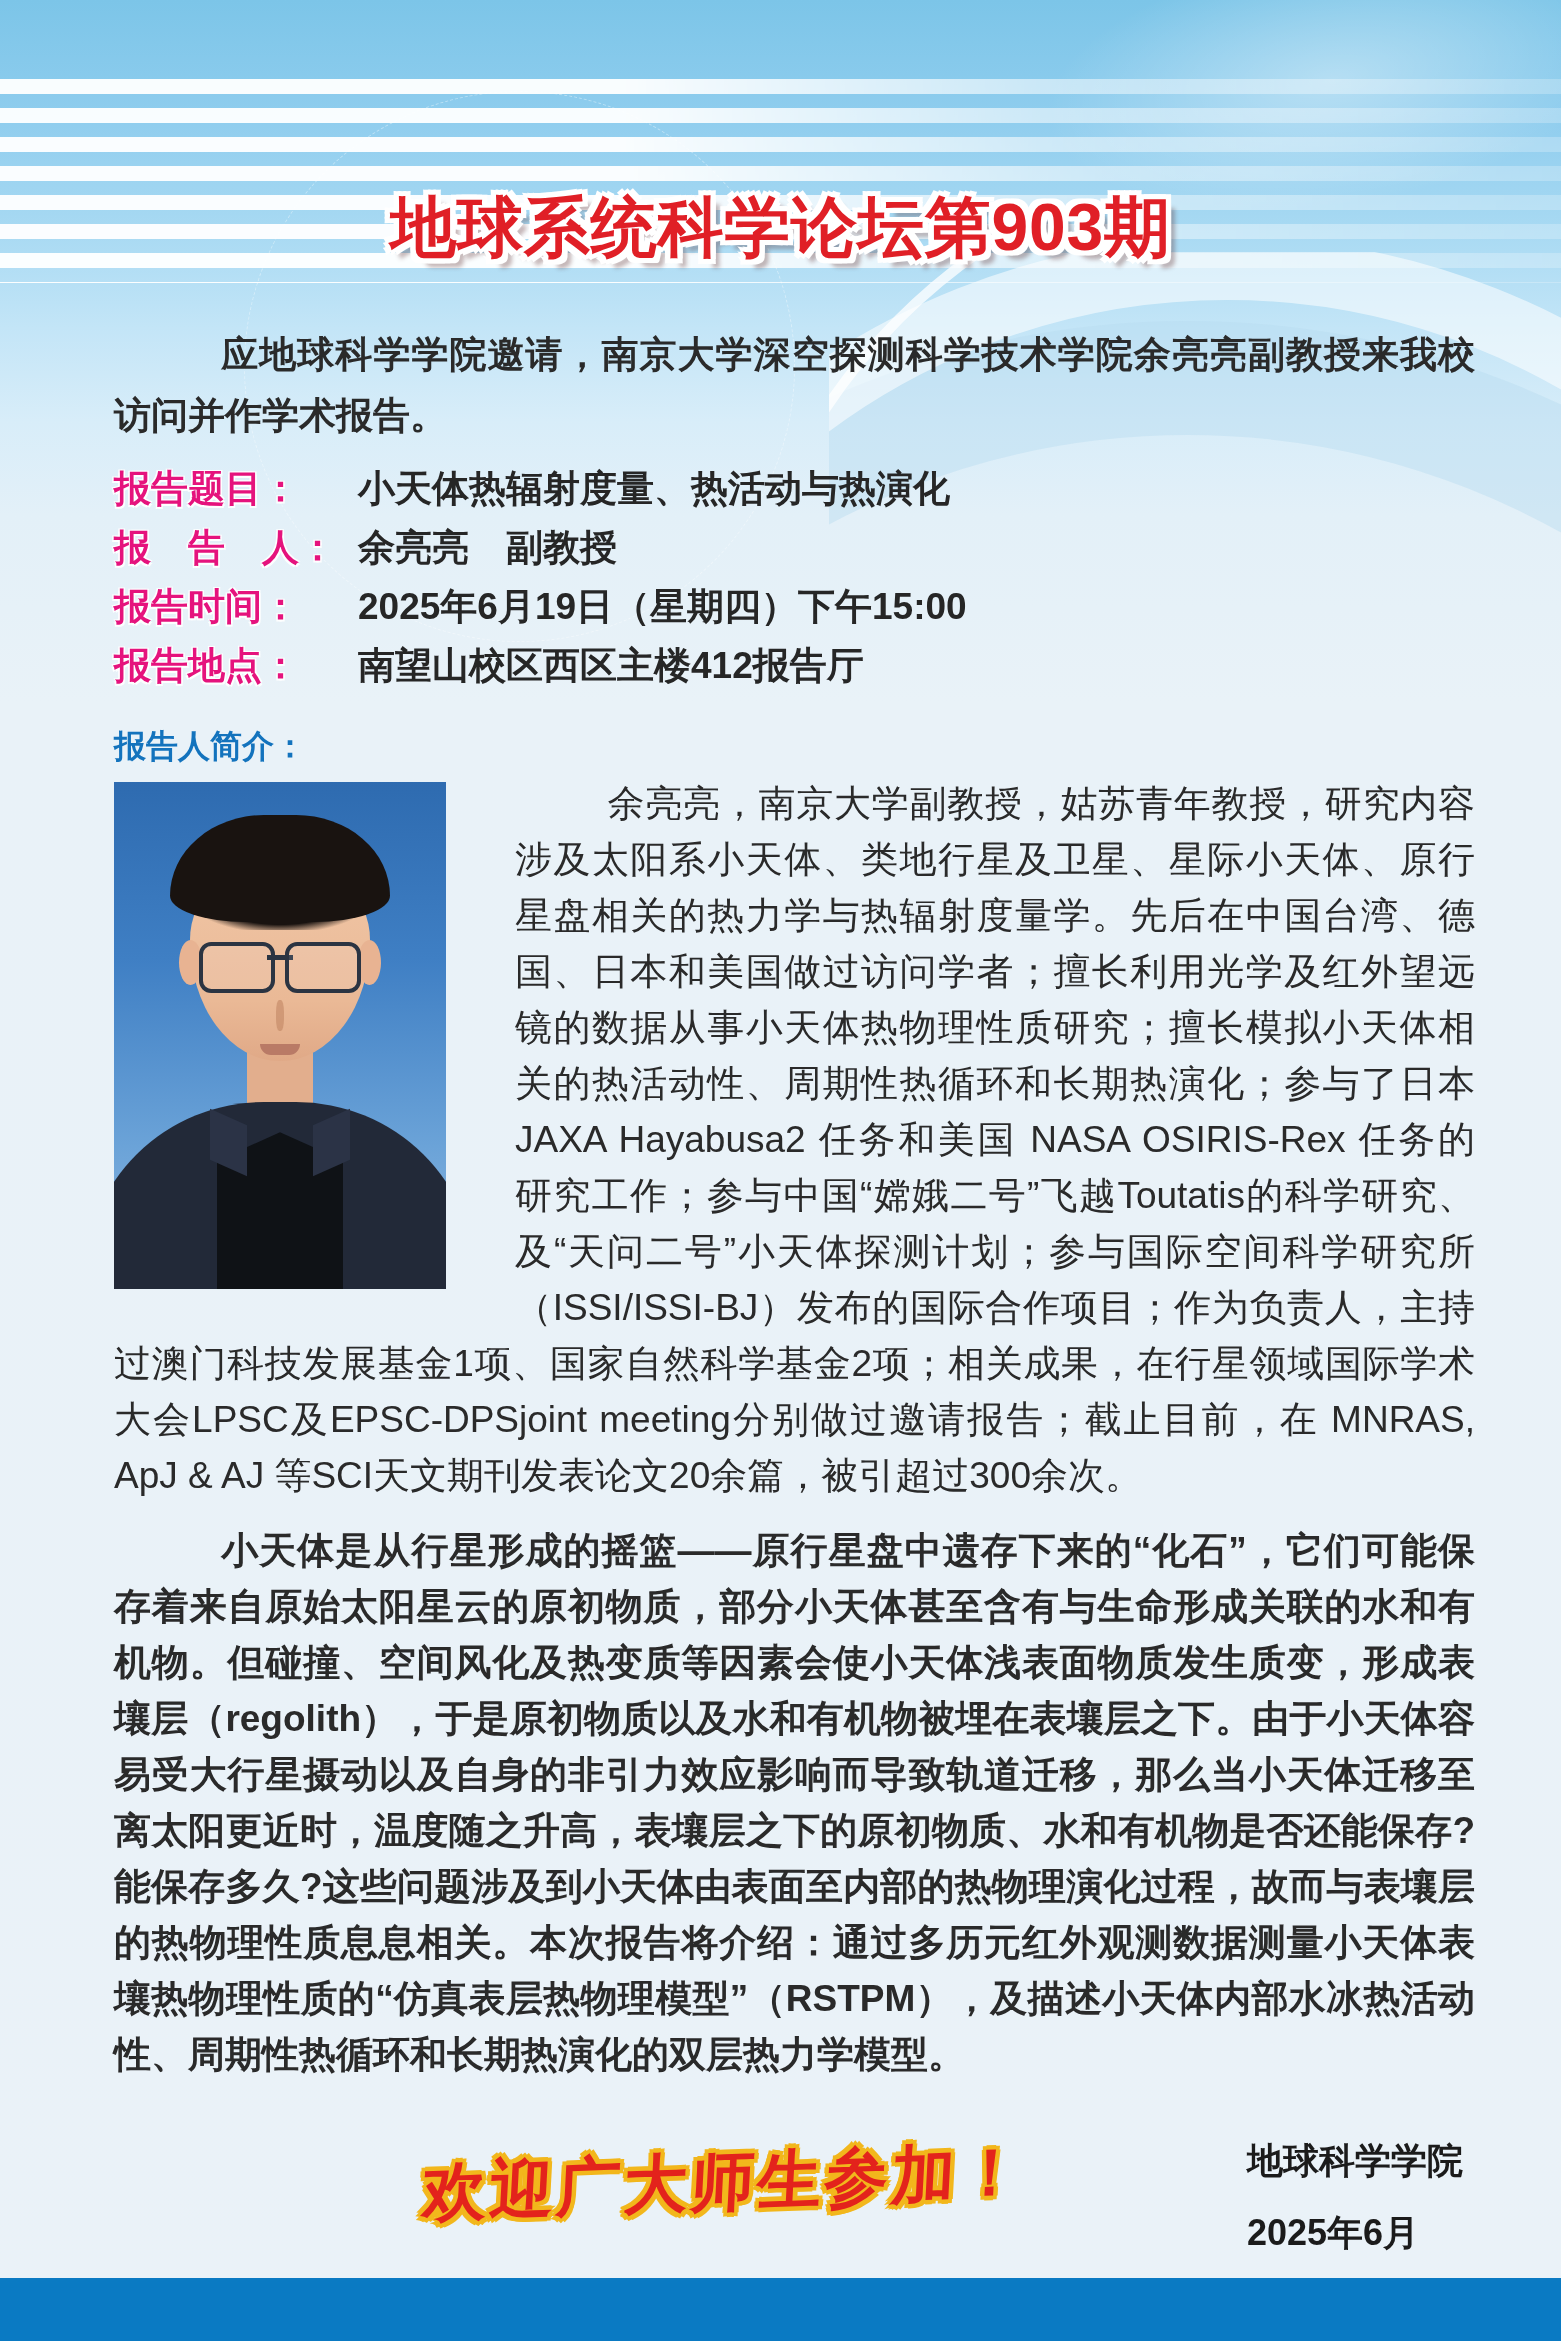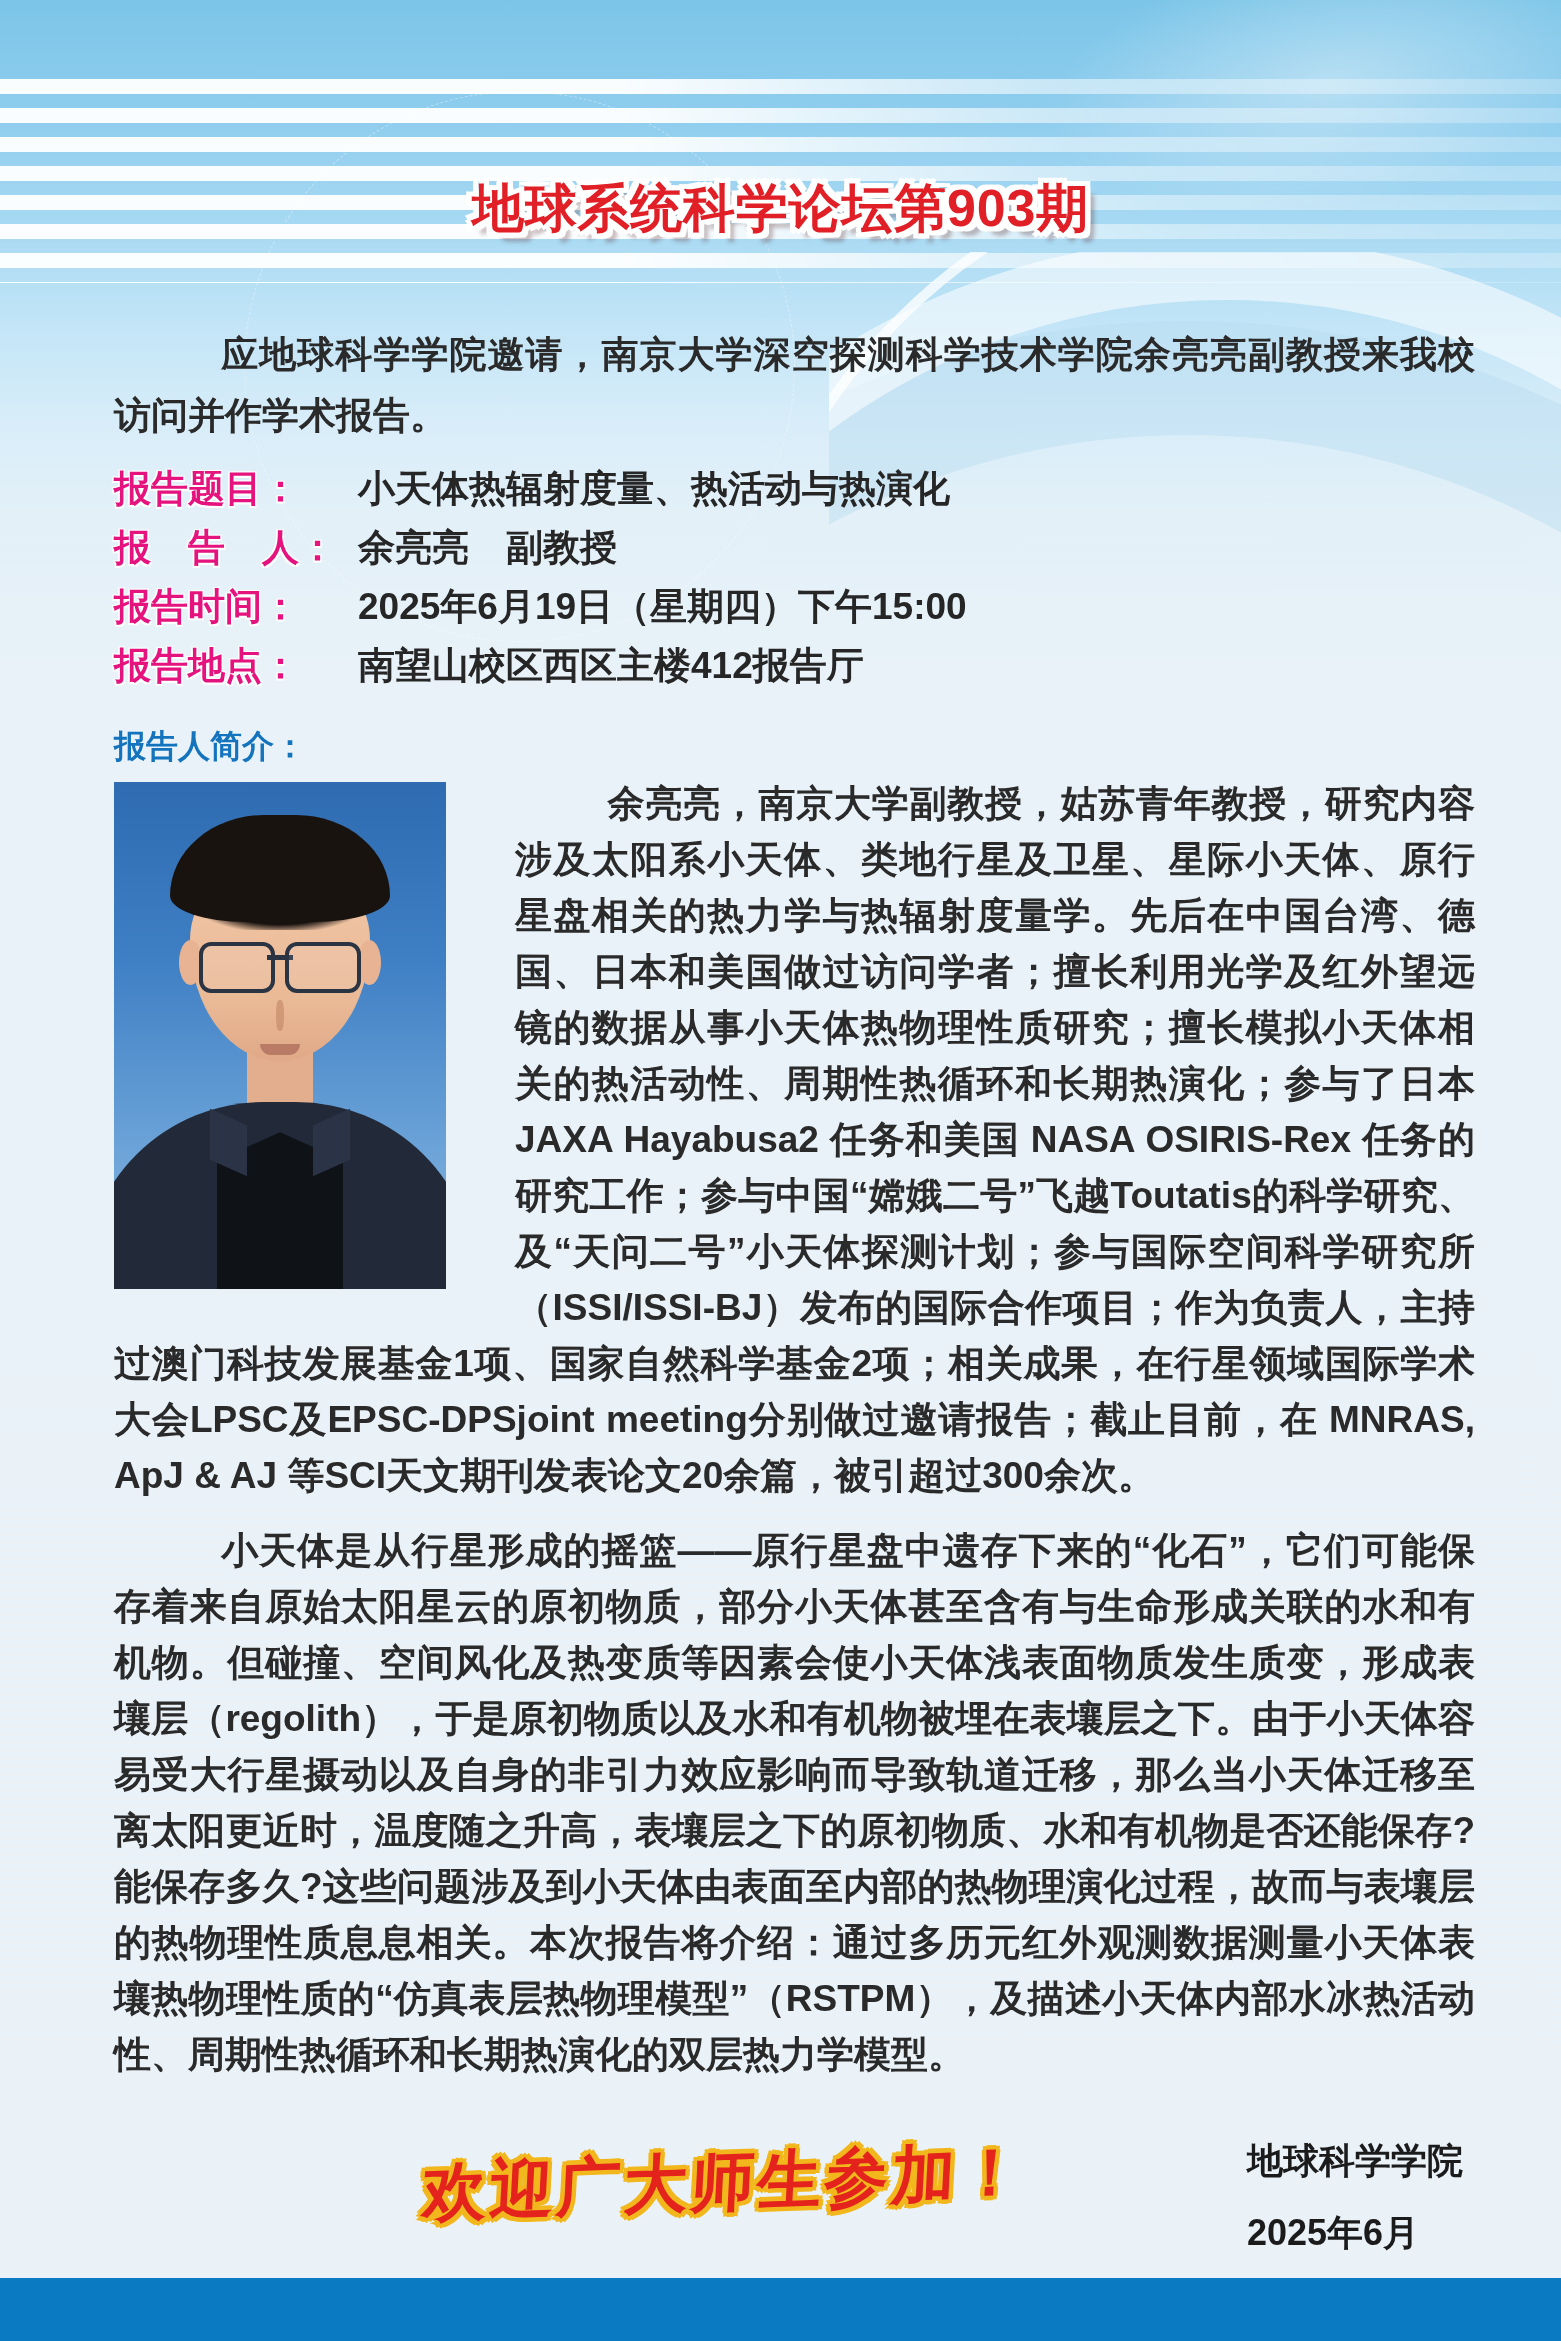--- a/index.html
+++ b/index.html
@@ -31,21 +31,21 @@
   .swoosh { position:absolute; top:252px; right:0; width:732px; height:640px; overflow:hidden; }
   .sw1 { position:absolute; right:-396px; top:-15.2px; width:1334px; height:1334px;
          border:63px solid rgba(255,255,255,.55); border-radius:50%; }
   .sw2 { position:absolute; right:-503px; top:69px; width:1525px; height:1525px;
          border:114px solid rgba(183,219,240,.45); border-radius:50%; }
   .sw3 { position:absolute; right:-328px; top:-107px; width:1144px; height:1144px;
          border:10.7px solid rgba(255,255,255,.75); border-radius:50%; }
 
   .title {
     position:absolute; top:139px; left:0; width:100%; text-align:center;
-    font-size:52px; font-weight:900; letter-spacing:0.8px; color:#e01f26;
+    font-size:66px; font-weight:900; letter-spacing:0.8px; color:#e01f26;
     text-shadow:
       -5.3px -5.3px 0 #fff, 5.3px -5.3px 0 #fff, -5.3px 5.3px 0 #fff, 5.3px 5.3px 0 #fff,
       -5.3px 0 0 #fff, 5.3px 0 0 #fff, 0 -5.3px 0 #fff, 0 5.3px 0 #fff,
       9.1px 9.1px 4.6px rgba(90,40,40,.35);
     z-index:5;
   }
 
   .content { position:absolute; left:114px; top:324px; width:1361px; z-index:4; color:#2a2a2a; }
   .intro {
     margin:0; font-size:37px; line-height:61px; font-weight:700;
@@ -56,21 +56,21 @@
   .meta-label {
     flex:0 0 244px; font-weight:800; color:#e5137d; white-space:nowrap;
     text-shadow:-1.5px -1.5px 0 rgba(255,255,255,.9), 1.5px 1.5px 0 rgba(255,255,255,.9),
                 1.5px -1.5px 0 rgba(255,255,255,.9), -1.5px 1.5px 0 rgba(255,255,255,.9);
   }
   .meta-value { font-weight:800; color:#262626; }
   .section-heading {
     margin:23px 0 0 0; font-size:32px; line-height:47px; font-weight:800; color:#1373bd;
   }
   .bio {
-    margin:6.1px 0 0 0; font-size:37px; line-height:56px; font-weight:700;
+    margin:6.1px 0 0 0; font-size:37px; line-height:56px; font-weight:400;
     text-align:justify; text-indent:2.5em; color:#2a2a2a;
   }
   .abstract {
     margin:18.3px 0 0 0; font-size:37px; line-height:56px; font-weight:700;
     text-align:justify; text-indent:2.9em; color:#2a2a2a;
   }
 
   
   .photo {
     float:left; width:332px; height:507px; margin:6.1px 69px 10.7px 0;

